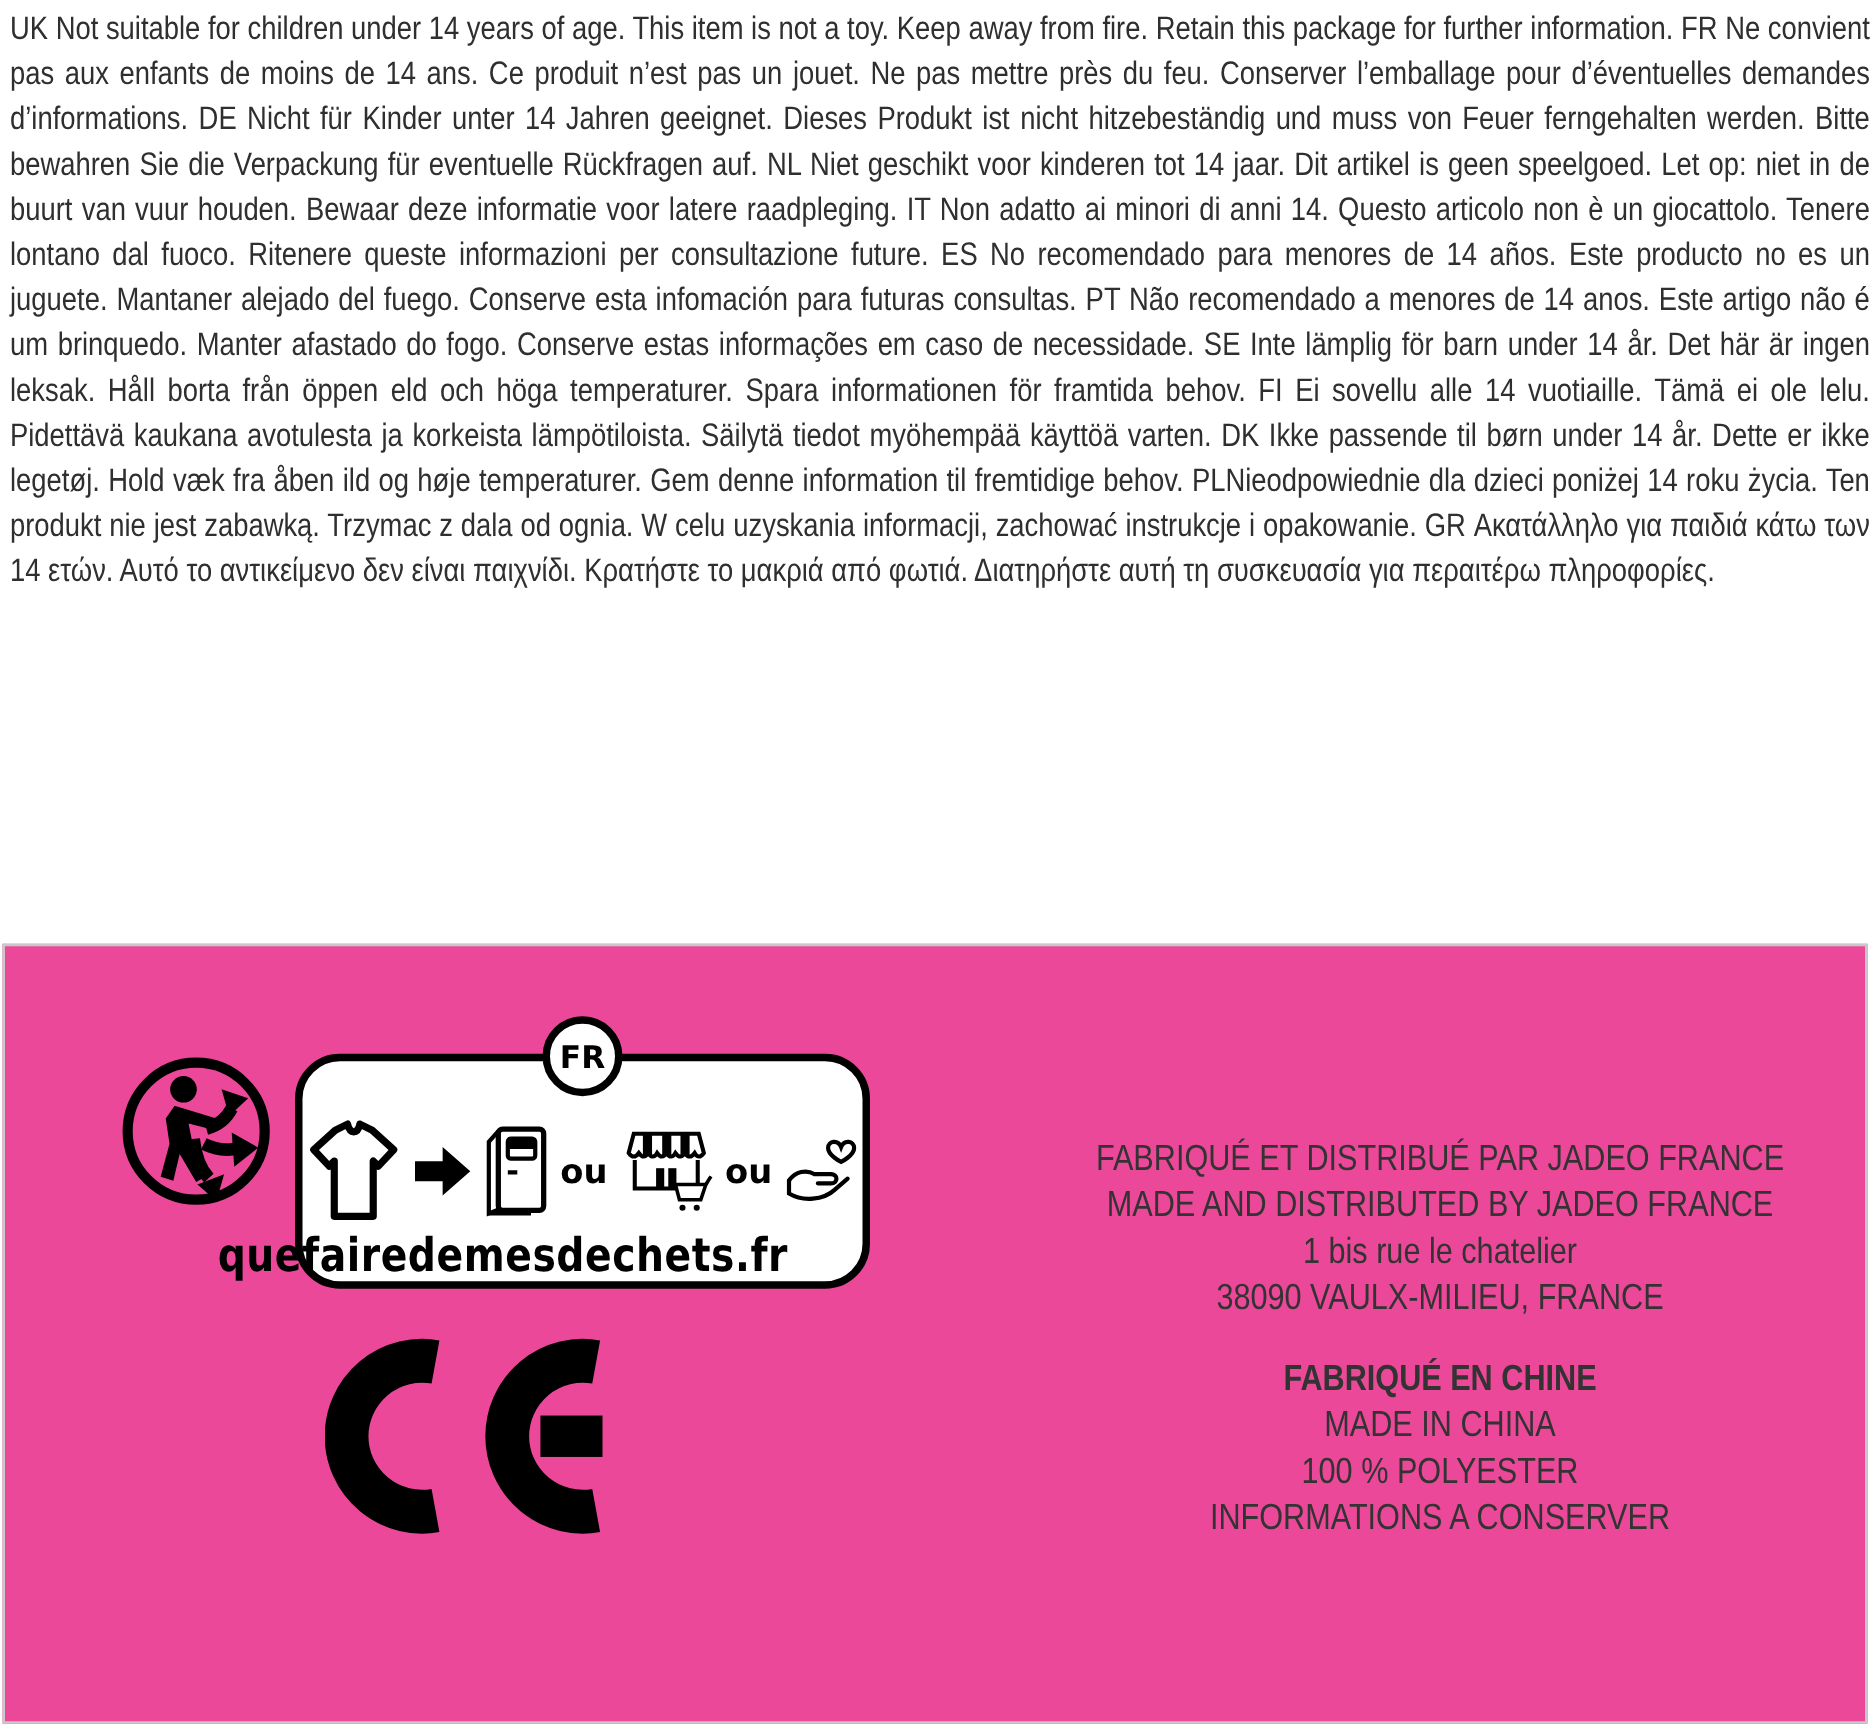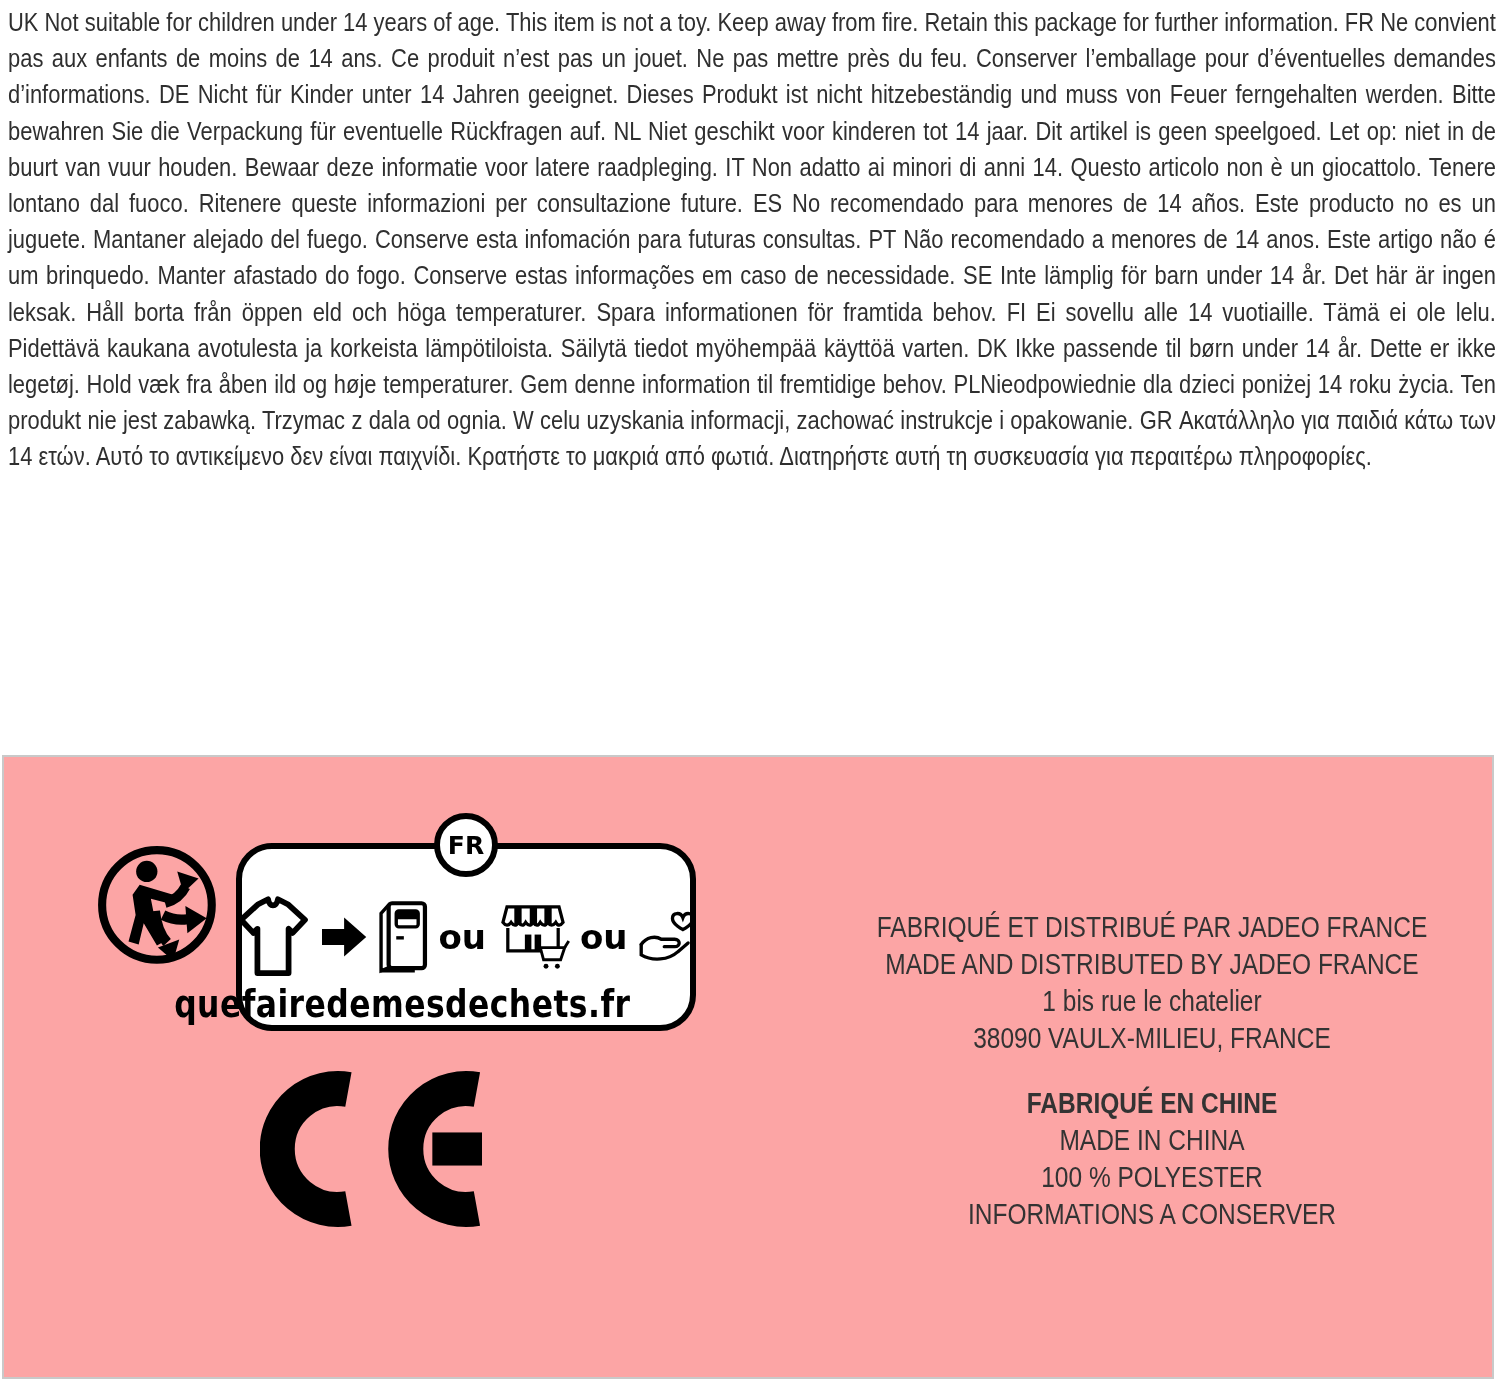--- a/index.html
+++ b/index.html
@@ -10,37 +10,37 @@
   
   .warnings{
     position:absolute;top:4px;left:8px;width:1765px;
     transform:scaleX(0.843);transform-origin:left top;
     font-size:26px;line-height:36.2px;text-align:justify;
     color:#2f2f2f;margin:0;
   }
   
   .info-box{
     position:absolute;left:2px;top:755px;width:1492px;height:624px;
-    border:2px solid #c9c9c9;box-sizing:border-box;background:#fca5a5;
+    border:2px solid #c9c9c9;box-sizing:border-box;background:#ec4899;
   }
   .triman{position:absolute;left:90px;top:85px;width:134px;height:134px;}
   .sorting-box{
     position:absolute;left:232px;top:86px;width:460px;height:188px;
     border:6px solid #000;border-radius:36px;box-sizing:border-box;
     display:flex;align-items:center;justify-content:center;gap:8px;
     padding:0 8px;background:#fff;
   }
   .fr-badge{
     position:absolute;left:50%;top:-36px;transform:translateX(-50%);
     width:52px;height:52px;border-radius:50%;border:6px solid #000;
     background:#fff;display:flex;align-items:center;justify-content:center;
     font-family:"DejaVu Sans", sans-serif;font-weight:700;font-size:25px;color:#000;
   }
   .ou{
-    font-family:"DejaVu Sans", sans-serif;font-weight:700;font-size:34px;color:#000;
+    font-family:"DejaVu Sans", sans-serif;font-weight:700;font-size:27px;color:#000;
     flex:0 0 auto;
   }
   .sorting-box svg{flex:0 0 auto;}
   .website{
     position:absolute;left:130px;top:226px;width:535px;text-align:center;
     transform:scaleX(0.85);transform-origin:center top;
     font-family:"DejaVu Sans", sans-serif;font-weight:700;font-size:37px;color:#000;
     letter-spacing:0.5px;
   }
   .ce-mark{position:absolute;left:256px;top:312px;width:222px;height:160px;}

